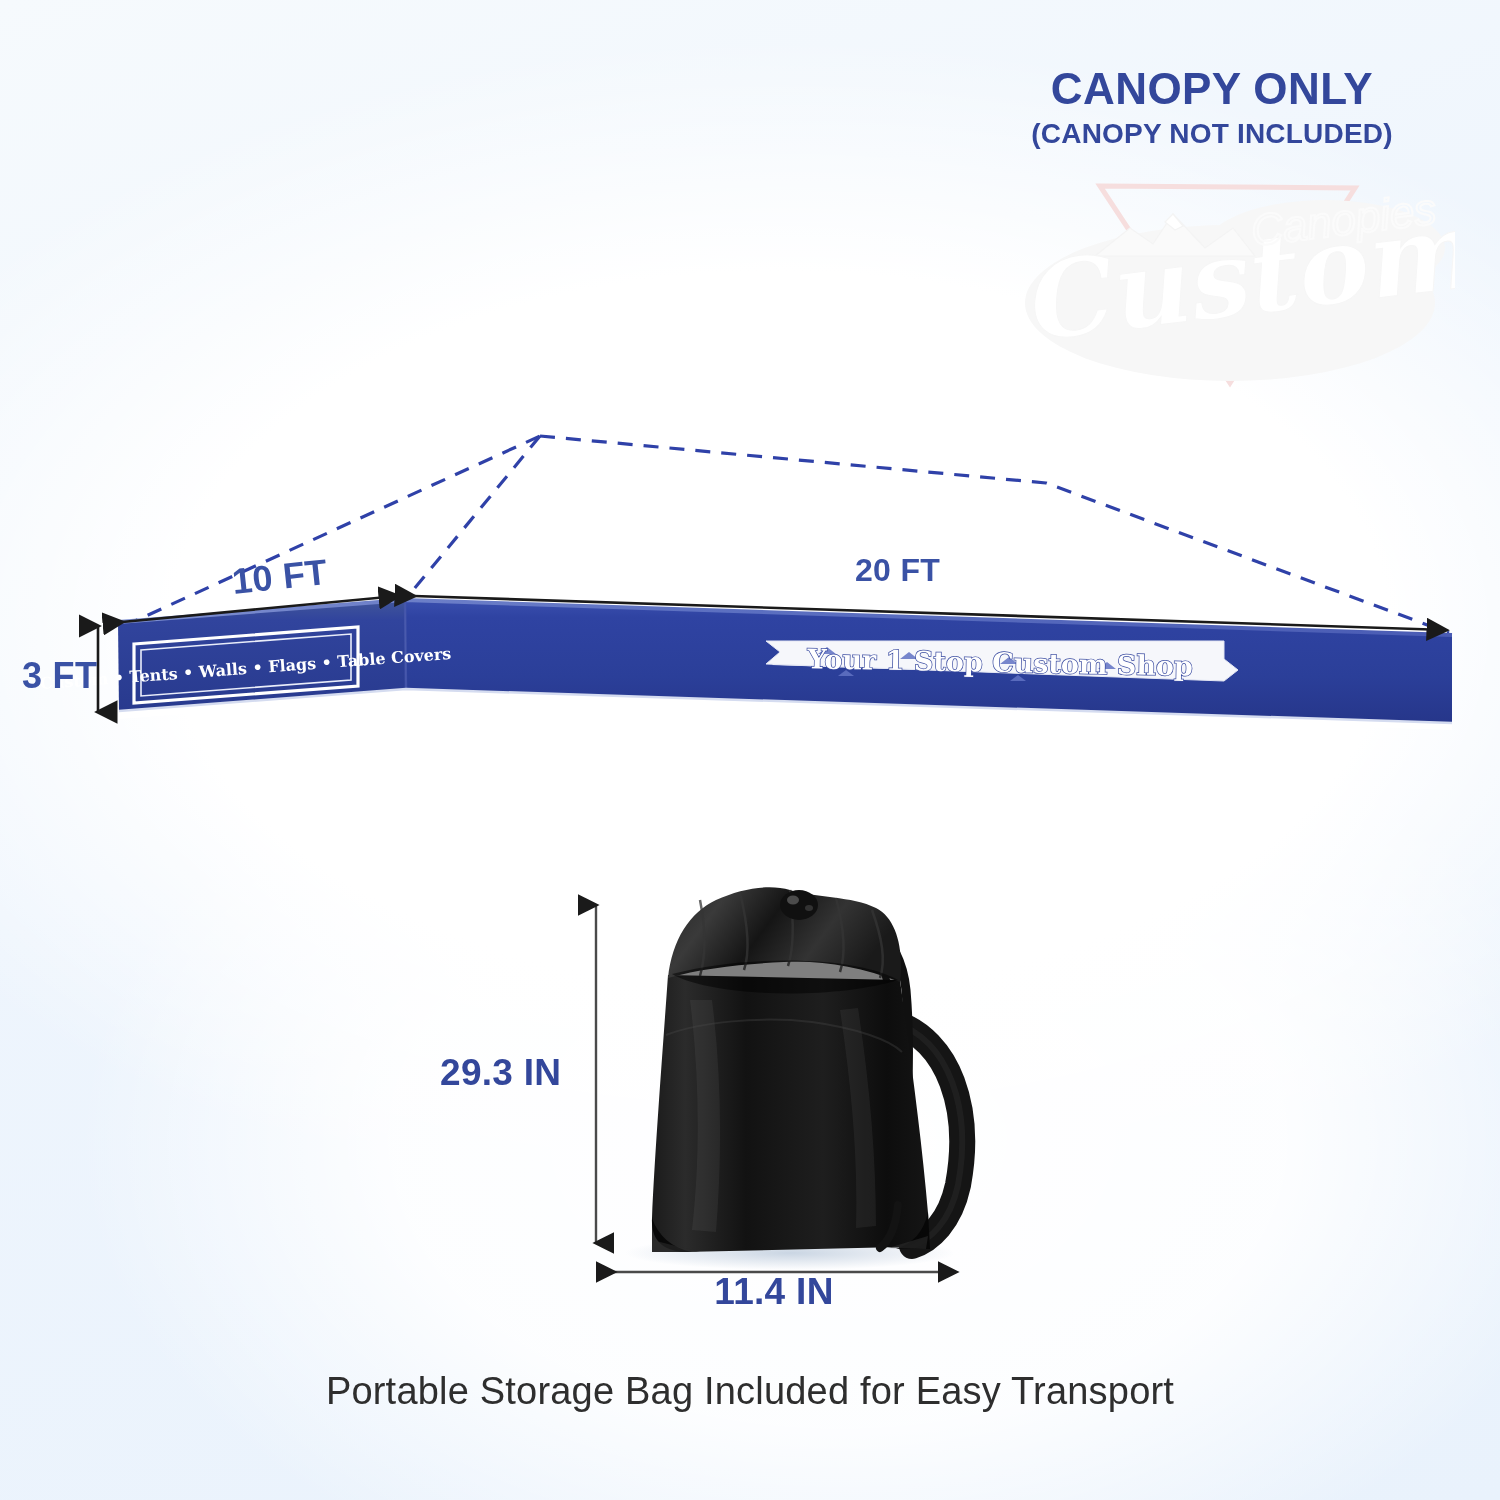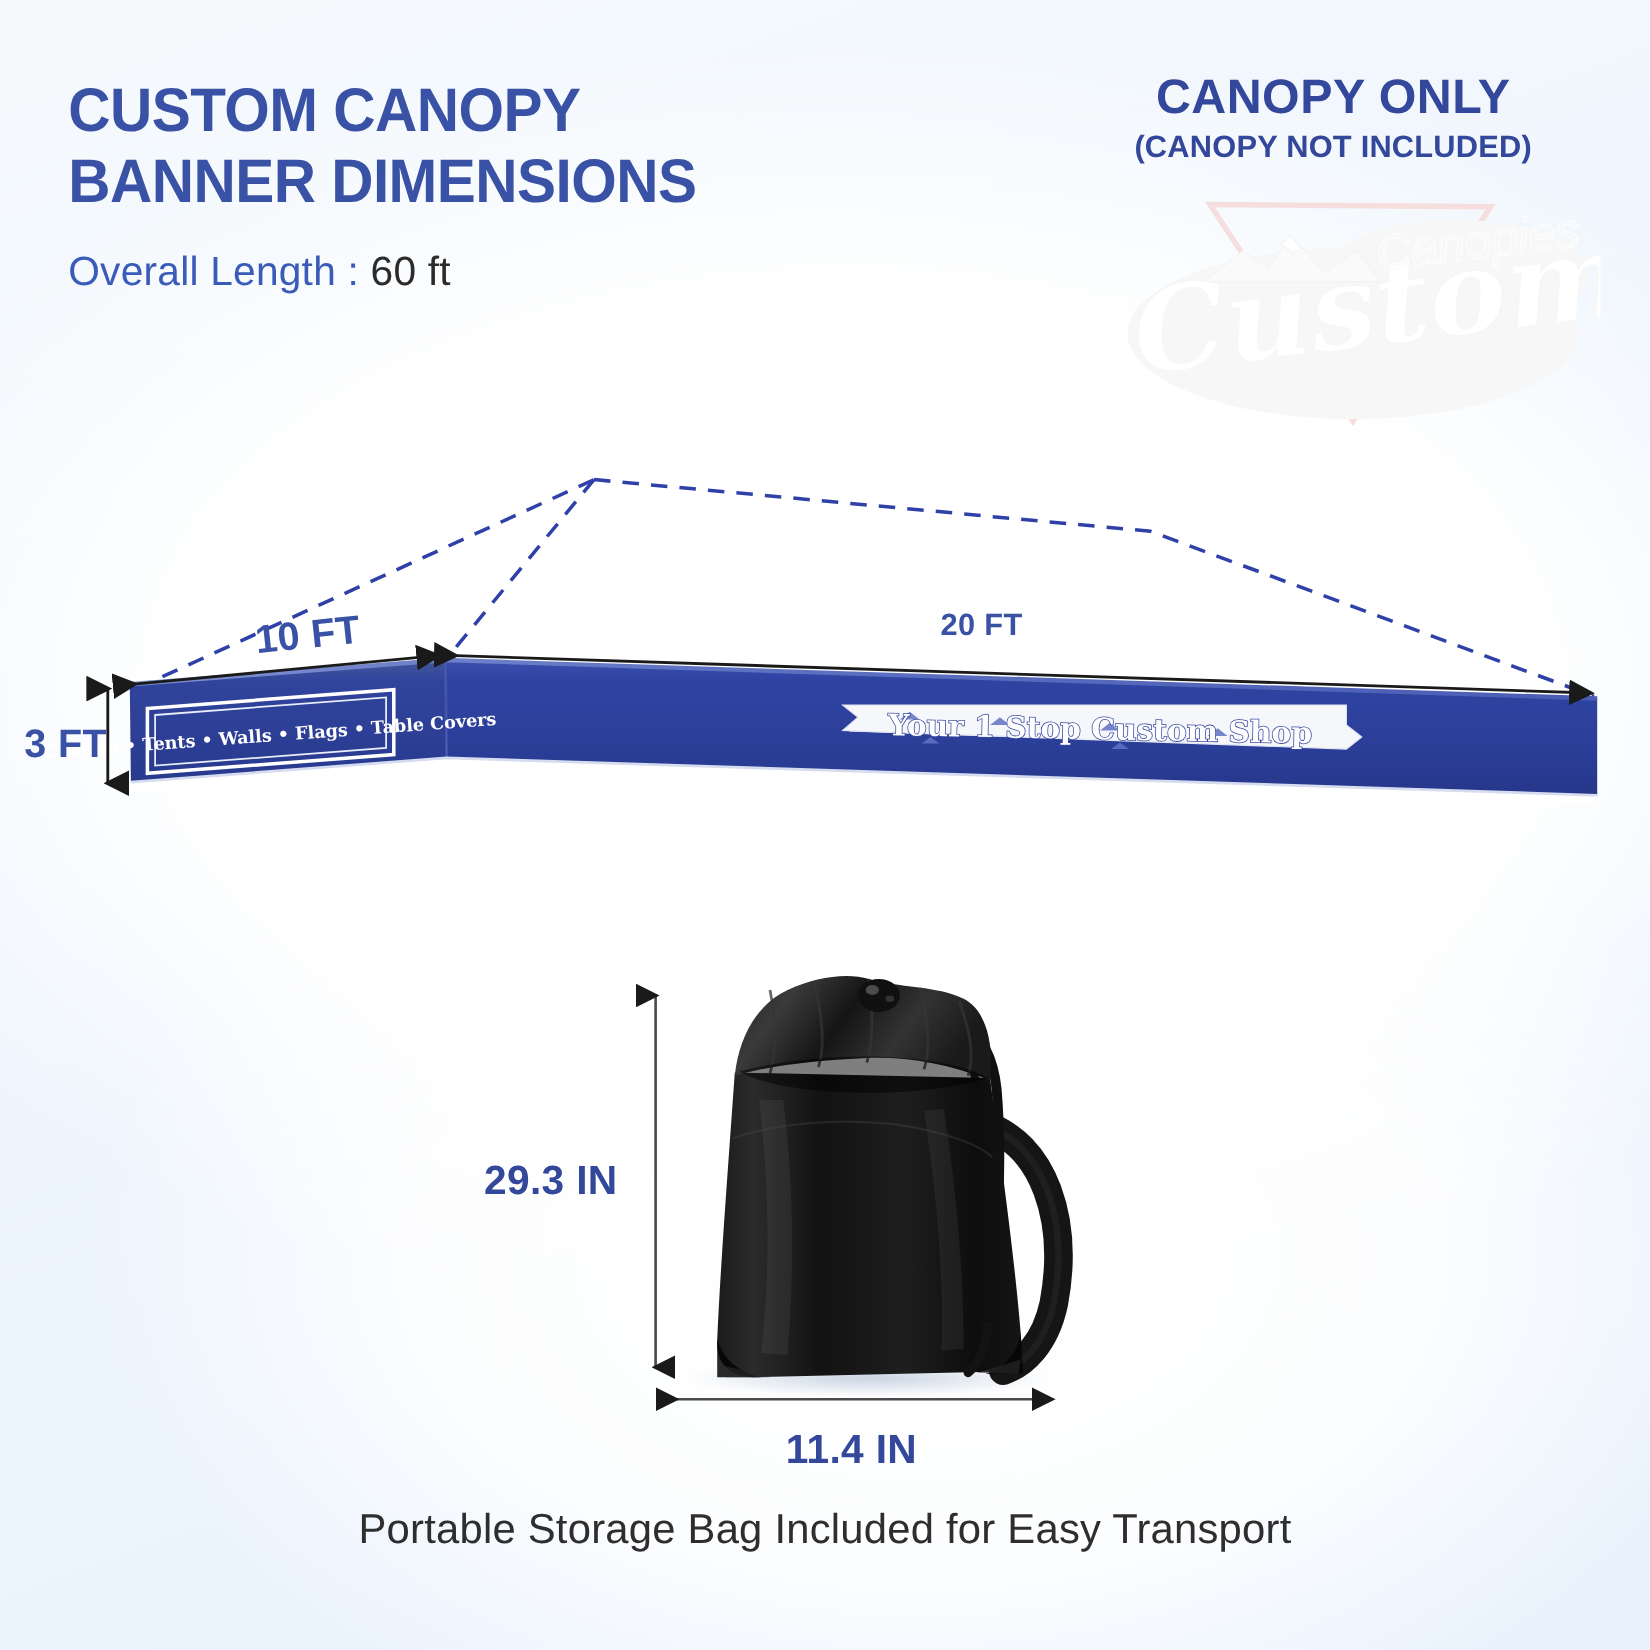--- a/index.html
+++ b/index.html
@@ -103,37 +103,37 @@
     font-size: 33px;
     font-weight: 700;
     color: #3a52a5;
     letter-spacing: 0.3px;
     white-space: nowrap;
   }
   .dim-label.rot {
     transform: rotate(-6deg);
   }
   .lbl-10ft { left: 232px; top: 556px; font-size: 36px; }
-  .lbl-20ft { left: 855px; top: 552px; font-size: 28px; }
+  .lbl-20ft { left: 855px; top: 552px; font-size: 32px; }
   .lbl-1ft  { left: 22px;  top: 655px; font-size: 36px; }
 
   .lbl-189 {
     position: absolute;
     left: 440px;
     top: 1052px;
     font-size: 37px;
     font-weight: 700;
     color: #33479b;
     letter-spacing: 0.3px;
     white-space: nowrap;
   }
   .lbl-114 {
     position: absolute;
     left: 0;
-    top: 1297px;
+    top: 1271px;
     width: 1500px;
     text-align: center;
     font-size: 37px;
     font-weight: 700;
     color: #33479b;
     letter-spacing: 0.3px;
   }
   .lbl-114 span { margin-left: 48px; }
 
   .caption {
@@ -173,28 +173,20 @@
     <g fill="#fafafa" stroke="#f4f4f4" stroke-width="1.2">
       <path d="M90 78 L125 50 L148 66 L168 36 L200 70 L228 50 L250 78 Z"></path>
       <path d="M160 44 L168 36 L178 48 L170 52 Z" fill="#ffffff"></path>
     </g>
 
     <text x="30" y="162" font-family="'DejaVu Serif', serif" font-size="106" font-style="italic" font-weight="700" fill="#ffffff" stroke="#f6f6f6" stroke-width="1" transform="rotate(-7 30 162)">Custom</text>
 
     <text x="248" y="68" font-family="'Liberation Sans', sans-serif" font-size="44" font-style="italic" fill="none" stroke="#fbfbfb" stroke-width="2" transform="rotate(-7 248 68)">Canopies</text>
   </svg>
 
-  <div class="title-block">
-    <div class="title-line">CUSTOM CANOPY</div>
-    <div class="title-line">BANNER DIMENSIONS</div>
-    <div class="subtitle">
-      <span>Overall Length :</span>
-      <span class="value">60 ft</span>
-    </div>
-  </div>
 
   <div class="banner-only">
     <div class="l1">CANOPY ONLY</div>
     <div class="l2">(CANOPY NOT INCLUDED)</div>
   </div>
 
   <svg class="svg-layer" viewBox="0 0 1500 1500">
     <defs>
       <linearGradient id="bannerGrad" x1="0" y1="0" x2="0" y2="1">
         <stop offset="0%" stop-color="#3a4fae"></stop>

